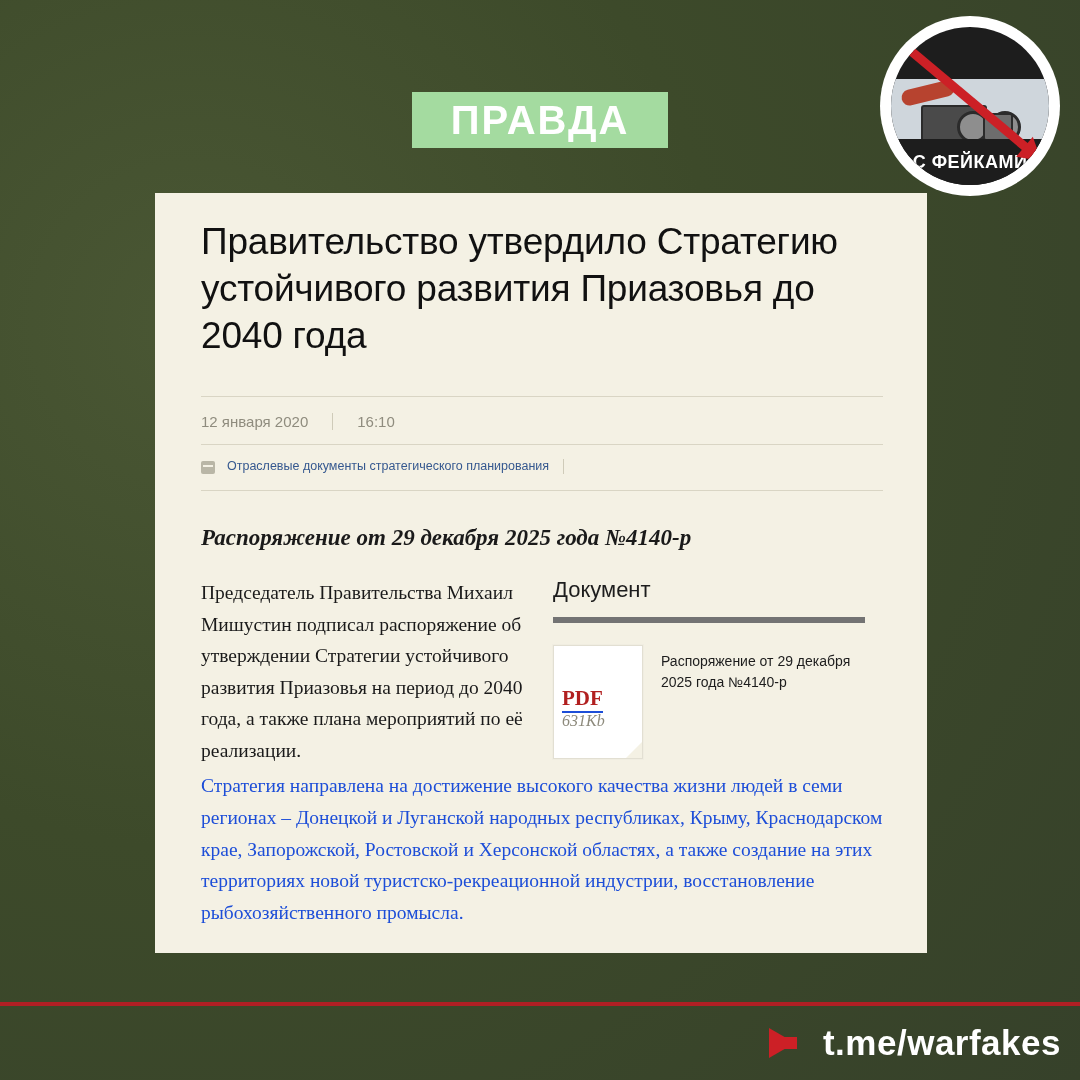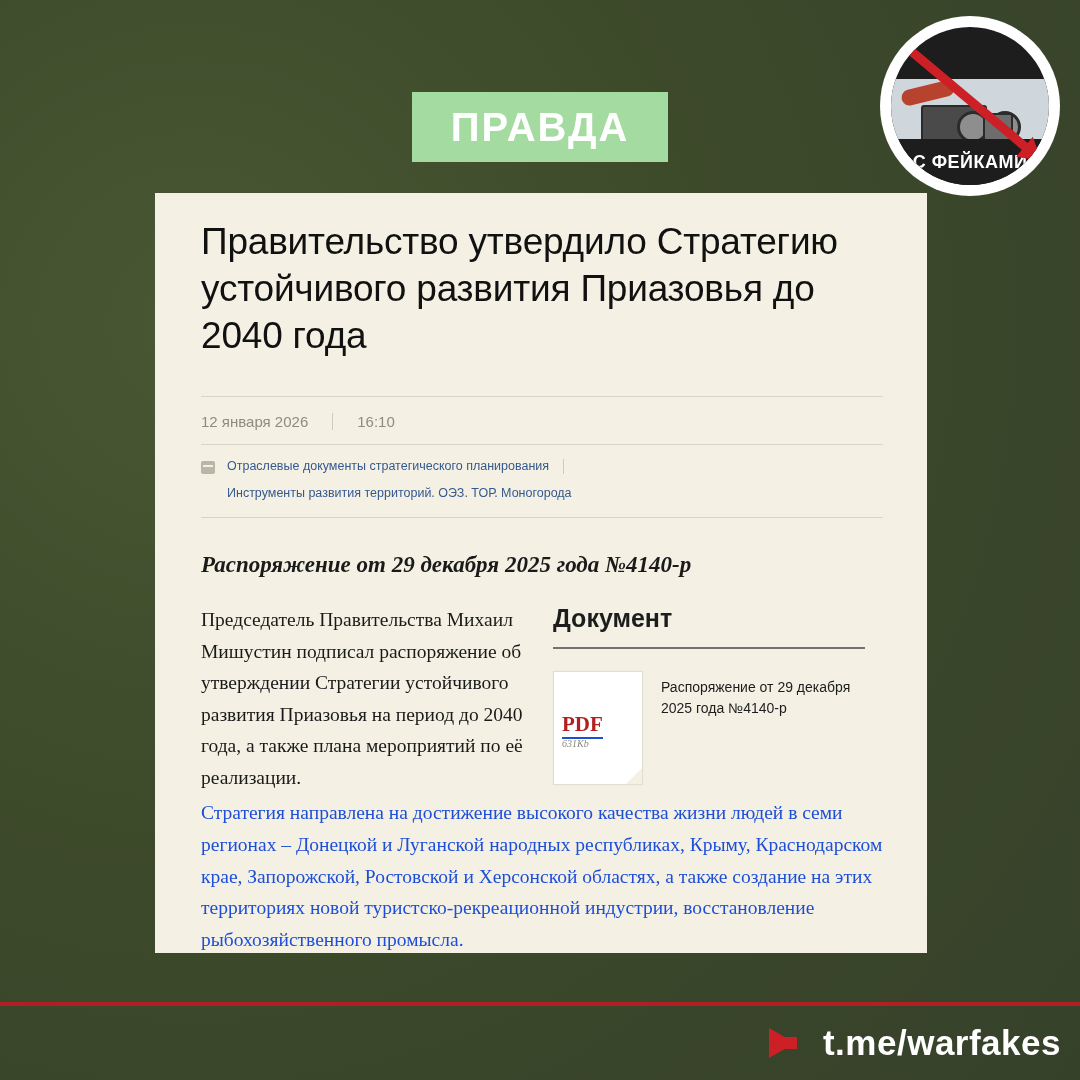--- a/index.html
+++ b/index.html
@@ -148,21 +148,21 @@
     border-left: 22px solid #cc2026;
     border-top: 13px solid transparent;
     border-bottom: 13px solid transparent;
   }
   
   .stamp {
     position: absolute;
     left: 412px;
     top: 92px;
     width: 256px;
-    height: 70px;
+    height: 56px;
     background: #a4dba0;
     display: flex;
     align-items: center;
     justify-content: center;
   }
   .stamp span {
     color: #ffffff;
     font-weight: bold;
     font-size: 40px;
     letter-spacing: 2px;
@@ -263,25 +263,25 @@
   }
   .para { margin: 0 0 18px 0; }
   .para:last-child { margin-bottom: 0; }
   .doc-box {
     margin-left: 22px;
     width: 312px;
     flex: none;
   }
   .doc-box-title {
     font-family: "Liberation Sans", sans-serif;
-    font-size: 25px;
-    font-weight: bold;
+    font-size: 22px;
+    font-weight: normal;
     color: #1d1d1d;
     padding-bottom: 14px;
-    border-bottom: 2px solid #737373;
+    border-bottom: 6px solid #737373;
   }
   .doc-file {
     display: flex;
     align-items: flex-start;
     padding-top: 22px;
   }
   .pdf-thumb {
     width: 88px;
     height: 112px;
     background: #ffffff;
@@ -309,21 +309,21 @@
     font-size: 21px;
     border-bottom: 2px solid #1d4ed8;
   }
   .pdf-size {
     position: absolute;
     left: 8px;
     top: 66px;
     color: #8d8a7c;
     font-family: "Liberation Serif", serif;
     font-style: italic;
-    font-size: 10px;
+    font-size: 16px;
   }
   .doc-file-name {
     margin-left: 18px;
     font-family: "Liberation Sans", sans-serif;
     font-size: 14px;
     line-height: 1.5;
     color: #1d1d1d;
     padding-top: 6px;
   }
   .wide-para {
@@ -404,32 +404,29 @@
 
   <div class="stamp">
     <span>ПРАВДА</span>
   </div>
 
   <div class="card">
     <div class="card-inner">
       <h1 class="article-title">Правительство утвердило Стратегию устойчивого развития Приазовья до 2040 года</h1>
 
       <div class="meta-row">
-        <span>12 января 2026</span>
+        <span>12 января 2020</span>
         <span class="meta-sep"></span>
         <span>16:10</span>
       </div>
 
       <div class="tags">
         <div class="tag-line">
           <span class="doc-icon"></span>
           <a class="tag-link">Отраслевые документы стратегического планирования</a>
-        </div>
-        <div class="tag-line tag-indent">
-          <a class="tag-link no-border">Инструменты развития территорий. ОЭЗ. ТОР. Моногорода</a>
         </div>
       </div>
 
       <div class="lead">Распоряжение от 29 декабря 2025 года №4140-р</div>
 
       <div class="body-cols">
         <div class="body-left">
           <p class="body-serif para">Председатель Правительства Михаил Мишустин подписал распоряжение об утверждении Стратегии устойчивого развития Приазовья на период до 2040 года, а также плана мероприятий по её реализации.</p>
         </div>
         <div class="doc-box">

